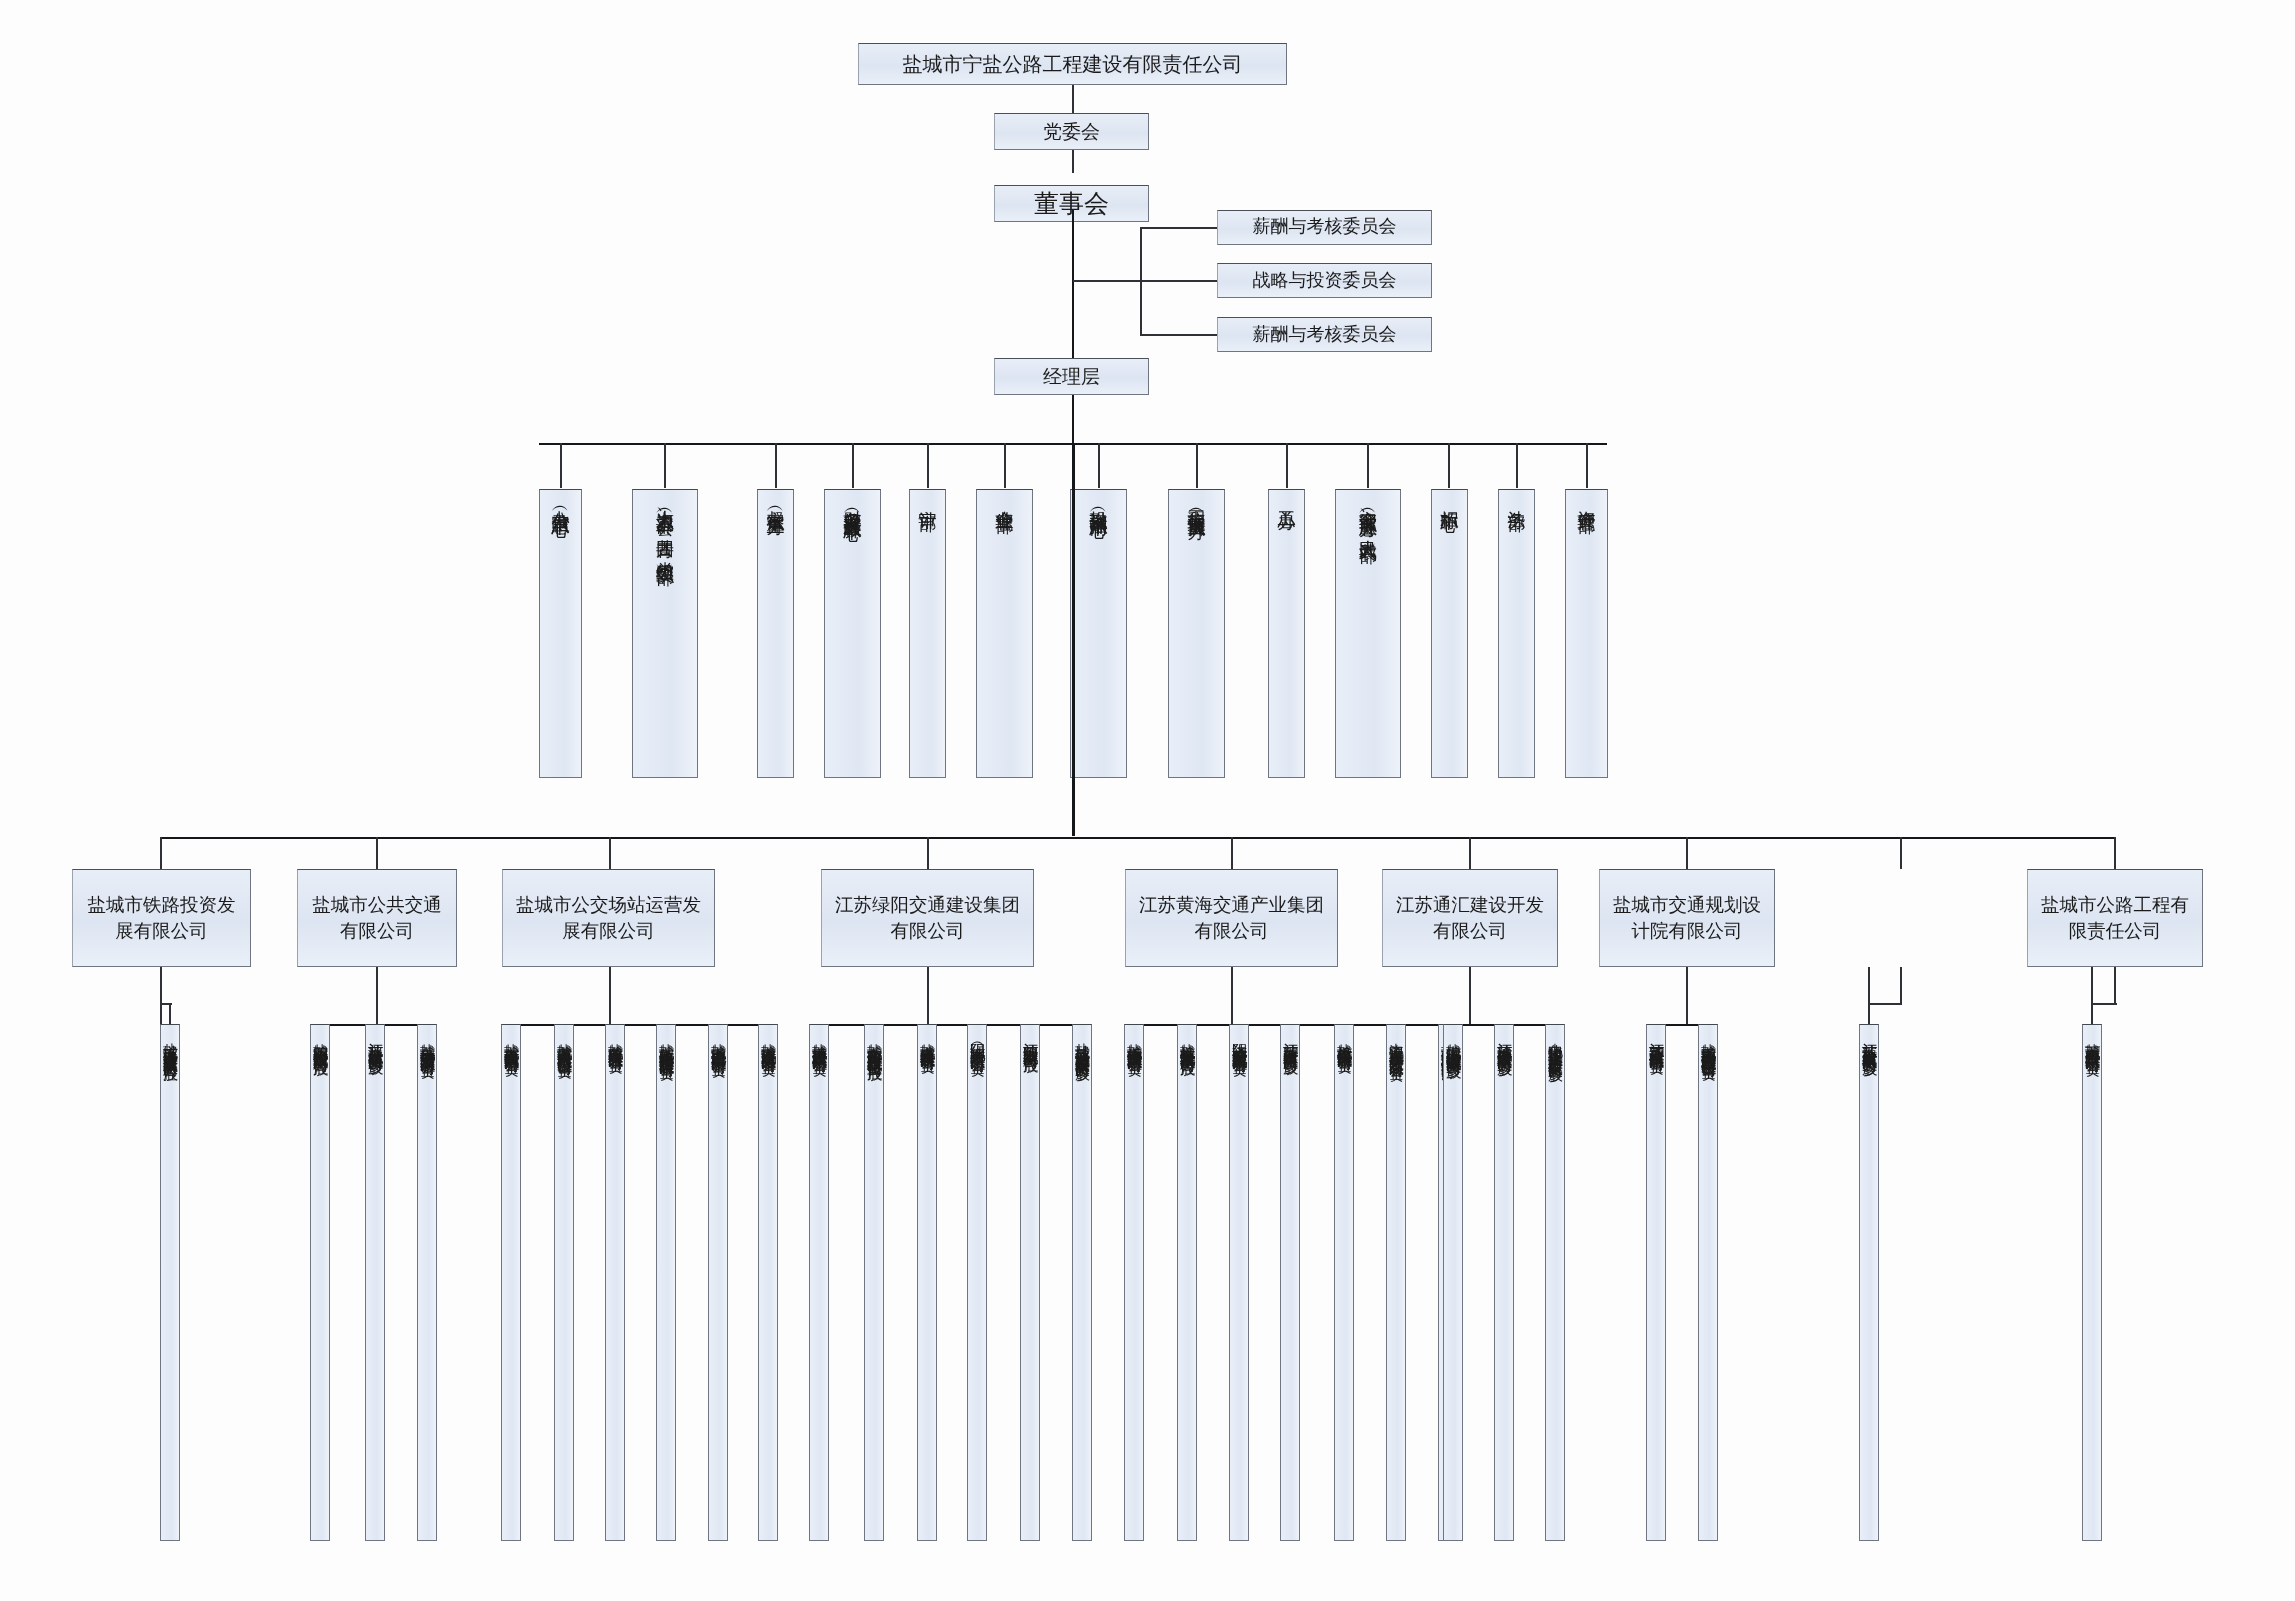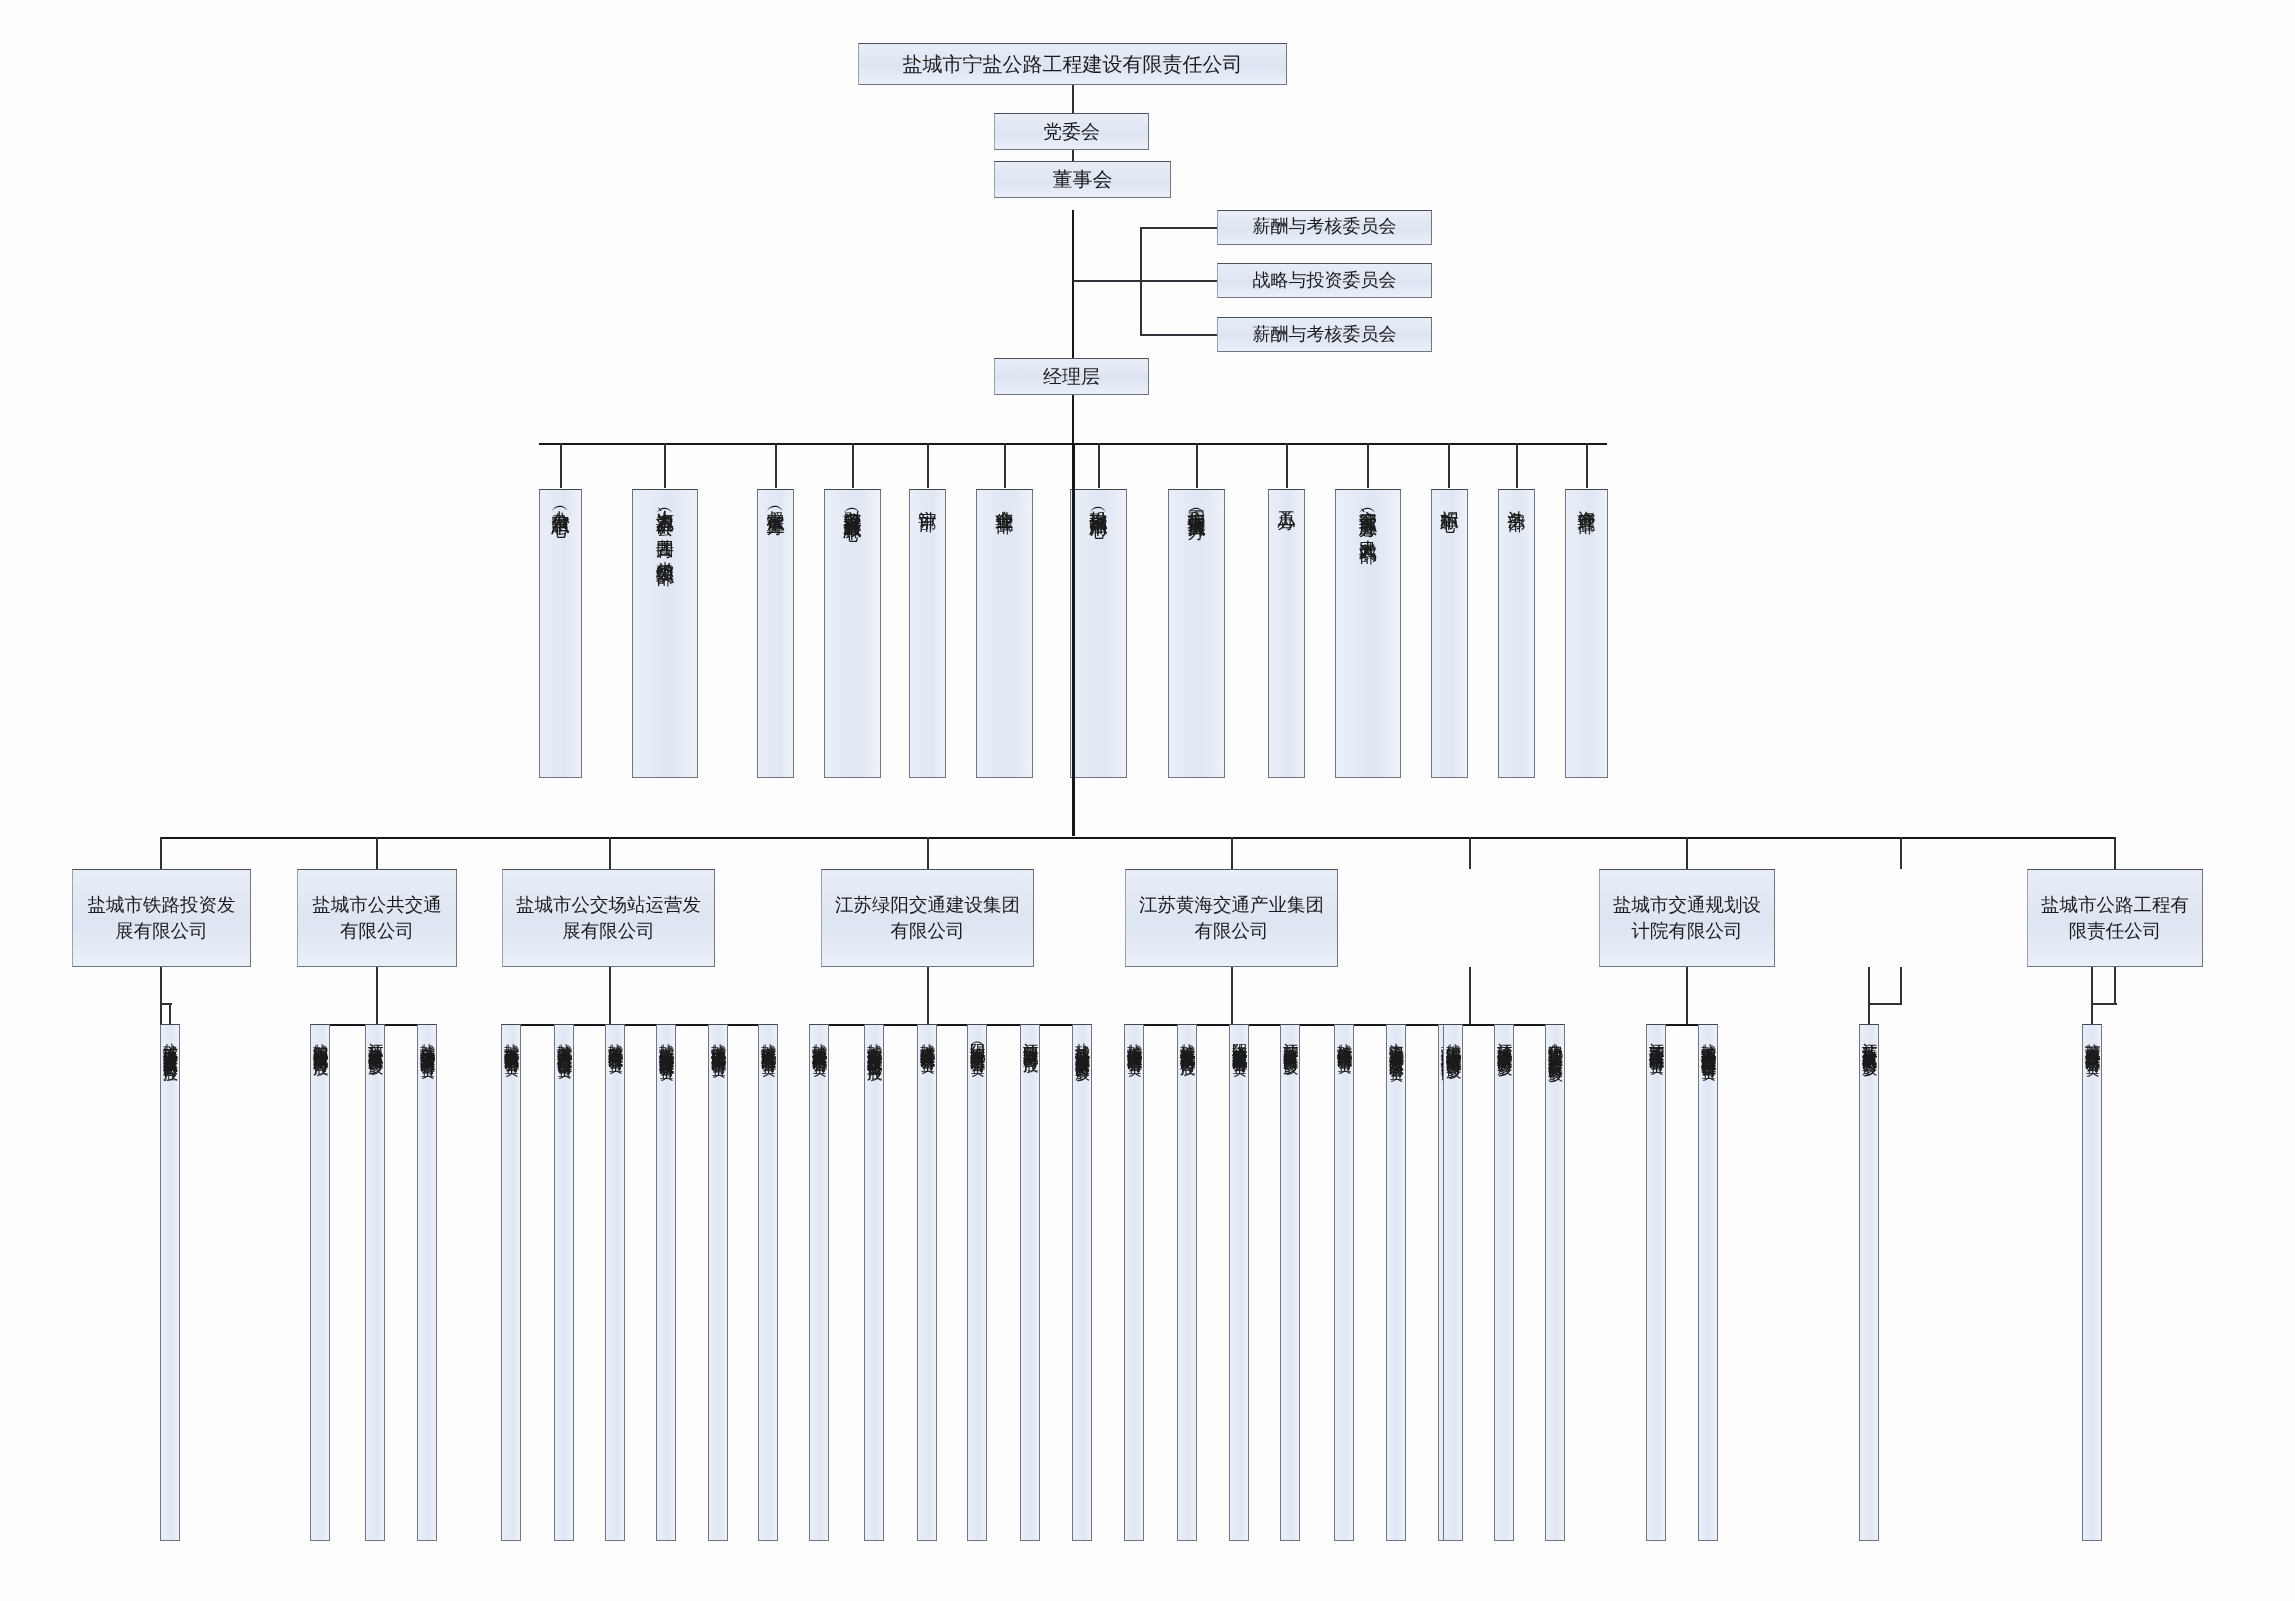--- a/index.html
+++ b/index.html
@@ -61,21 +61,21 @@
   .lnh.thick{height:2.4px;background:#15181b;}
 </style>
 </head>
 <body>
 
 <div id="chart">
     <div class="box grad" style="left: 858px; top: 43px; width: 429px; height: 42px; font-size: 20px;">盐城市宁盐公路工程建设有限责任公司</div>
     <div class="ln lnv" style="left: 1072px; top: 85px; width: 1.8px; height: 29px;"></div>
     <div class="box grad" style="left: 994px; top: 113px; width: 155px; height: 37px; font-size: 19px;">党委会</div>
     <div class="ln lnv" style="left: 1072px; top: 150px; width: 1.8px; height: 22.7px;"></div>
-    <div class="box grad" style="left: 994px; top: 161px; width: 177px; height: 37px; font-size: 20px;">董事会</div>
+    <div class="box grad" style="left: 994px; top: 185px; width: 155px; height: 37px; font-size: 25px;">董事会</div>
     <div class="ln lnv thick" style="left: 1072px; top: 210px; width: 1.8px; height: 155px;"></div>
     <div class="ln lnv" style="left: 1140px; top: 227px; width: 1.8px; height: 107px;"></div>
     <div class="ln lnh" style="left: 1073px; top: 280px; width: 67px; height: 1.8px;"></div>
     <div class="ln lnh" style="left: 1140px; top: 227px; width: 77px; height: 1.8px;"></div>
     <div class="box grad" style="left: 1217px; top: 210px; width: 215px; height: 35px; font-size: 18px; font-family: Liberation Mono, monospace;">薪酬与考核委员会</div>
     <div class="ln lnh" style="left: 1140px; top: 280px; width: 77px; height: 1.8px;"></div>
     <div class="box grad" style="left: 1217px; top: 263px; width: 215px; height: 35px; font-size: 18px;">战略与投资委员会</div>
     <div class="ln lnh" style="left: 1140px; top: 334px; width: 77px; height: 1.8px;"></div>
     <div class="box grad" style="left: 1217px; top: 317px; width: 215px; height: 35px; font-size: 18px;">薪酬与考核委员会</div>
     <div class="box grad" style="left: 994px; top: 358px; width: 155px; height: 37px; font-size: 19px;">经理层</div>
@@ -139,20 +139,21 @@
     <div class="box grad" style="left: 72px; top: 869px; width: 179px; height: 98px; font-size: 18.5px; padding: 0px 7.2px; line-height: 1.42;">盐城市铁路投资发展有限公司</div>
     <div class="ln lnv" style="left: 376px; top: 837px; width: 1.8px; height: 32px;"></div>
     <div class="box grad" style="left: 297px; top: 869px; width: 160px; height: 98px; font-size: 18.5px; padding: 0px 7.2px; line-height: 1.42;">盐城市公共交通有限公司</div>
     <div class="ln lnv" style="left: 609px; top: 837px; width: 1.8px; height: 32px;"></div>
     <div class="box grad" style="left: 502px; top: 869px; width: 213px; height: 98px; font-size: 18.5px; padding: 0px 7.2px; line-height: 1.42;">盐城市公交场站运营发展有限公司</div>
     <div class="ln lnv" style="left: 927px; top: 837px; width: 1.8px; height: 32px;"></div>
     <div class="box grad" style="left: 821px; top: 869px; width: 213px; height: 98px; font-size: 18.5px; padding: 0px 7.2px; line-height: 1.42;">江苏绿阳交通建设集团有限公司</div>
     <div class="ln lnv" style="left: 1231px; top: 837px; width: 1.8px; height: 32px;"></div>
     <div class="box grad" style="left: 1125px; top: 869px; width: 213px; height: 98px; font-size: 18.5px; padding: 0px 7.2px; line-height: 1.42;">江苏黄海交通产业集团有限公司</div>
     <div class="ln lnv" style="left: 1469px; top: 837px; width: 1.8px; height: 32px;"></div>
+    <div class="box grad" style="left: 1382px; top: 869px; width: 176px; height: 98px; font-size: 18.5px; padding: 0px 7.2px; line-height: 1.42;">江苏通汇建设开发有限公司</div>
     <div class="ln lnv" style="left: 1686px; top: 837px; width: 1.8px; height: 32px;"></div>
     <div class="box grad" style="left: 1599px; top: 869px; width: 176px; height: 98px; font-size: 18.5px; padding: 0px 7.2px; line-height: 1.42;">盐城市交通规划设计院有限公司</div>
     <div class="ln lnv" style="left: 1900px; top: 837px; width: 1.8px; height: 32px;"></div>
     <div class="ln lnv" style="left: 2114px; top: 837px; width: 1.8px; height: 32px;"></div>
     <div class="box grad" style="left: 2027px; top: 869px; width: 176px; height: 98px; font-size: 18.5px; padding: 0px 7.2px; line-height: 1.42;">盐城市公路工程有限责任公司</div>
     <div class="ln lnv" style="left: 160px; top: 967px; width: 1.8px; height: 57px;"></div>
     <div class="ln lnv" style="left: 160px; top: 967px; width: 1.8px; height: 36px;"></div>
     <div class="ln lnh" style="left: 161px; top: 1003px; width: 10.7px; height: 1.8px;"></div>
     <div class="ln lnv" style="left: 169px; top: 1003px; width: 1.8px; height: 21.5px;"></div>
     <div class="vbox" style="left: 160px; top: 1024px; width: 20px; height: 517px;">

